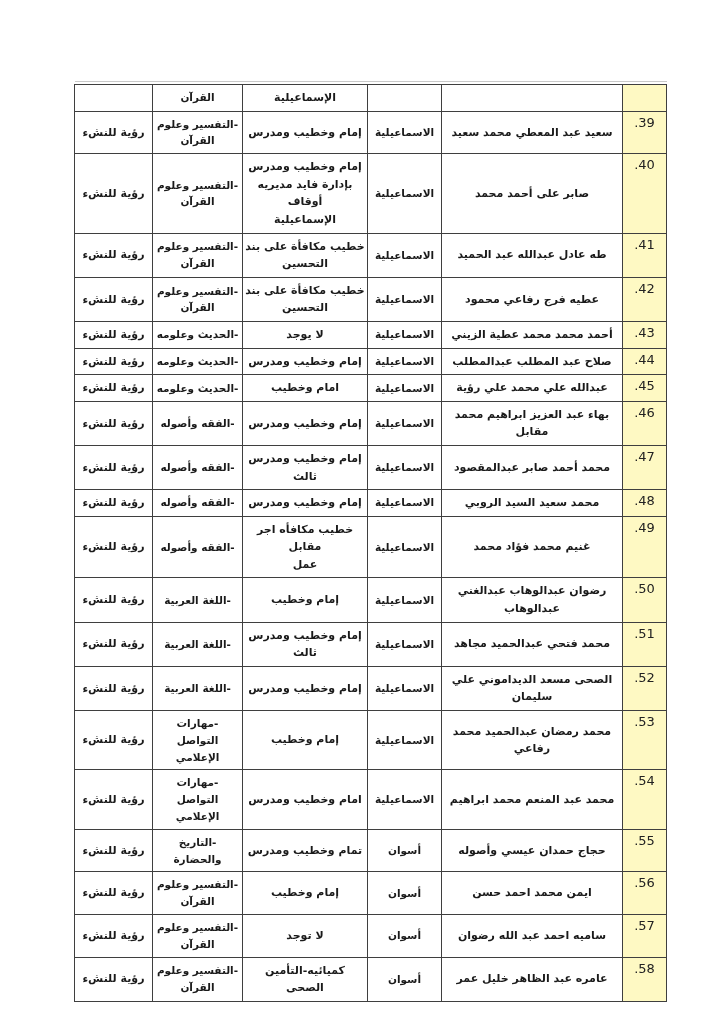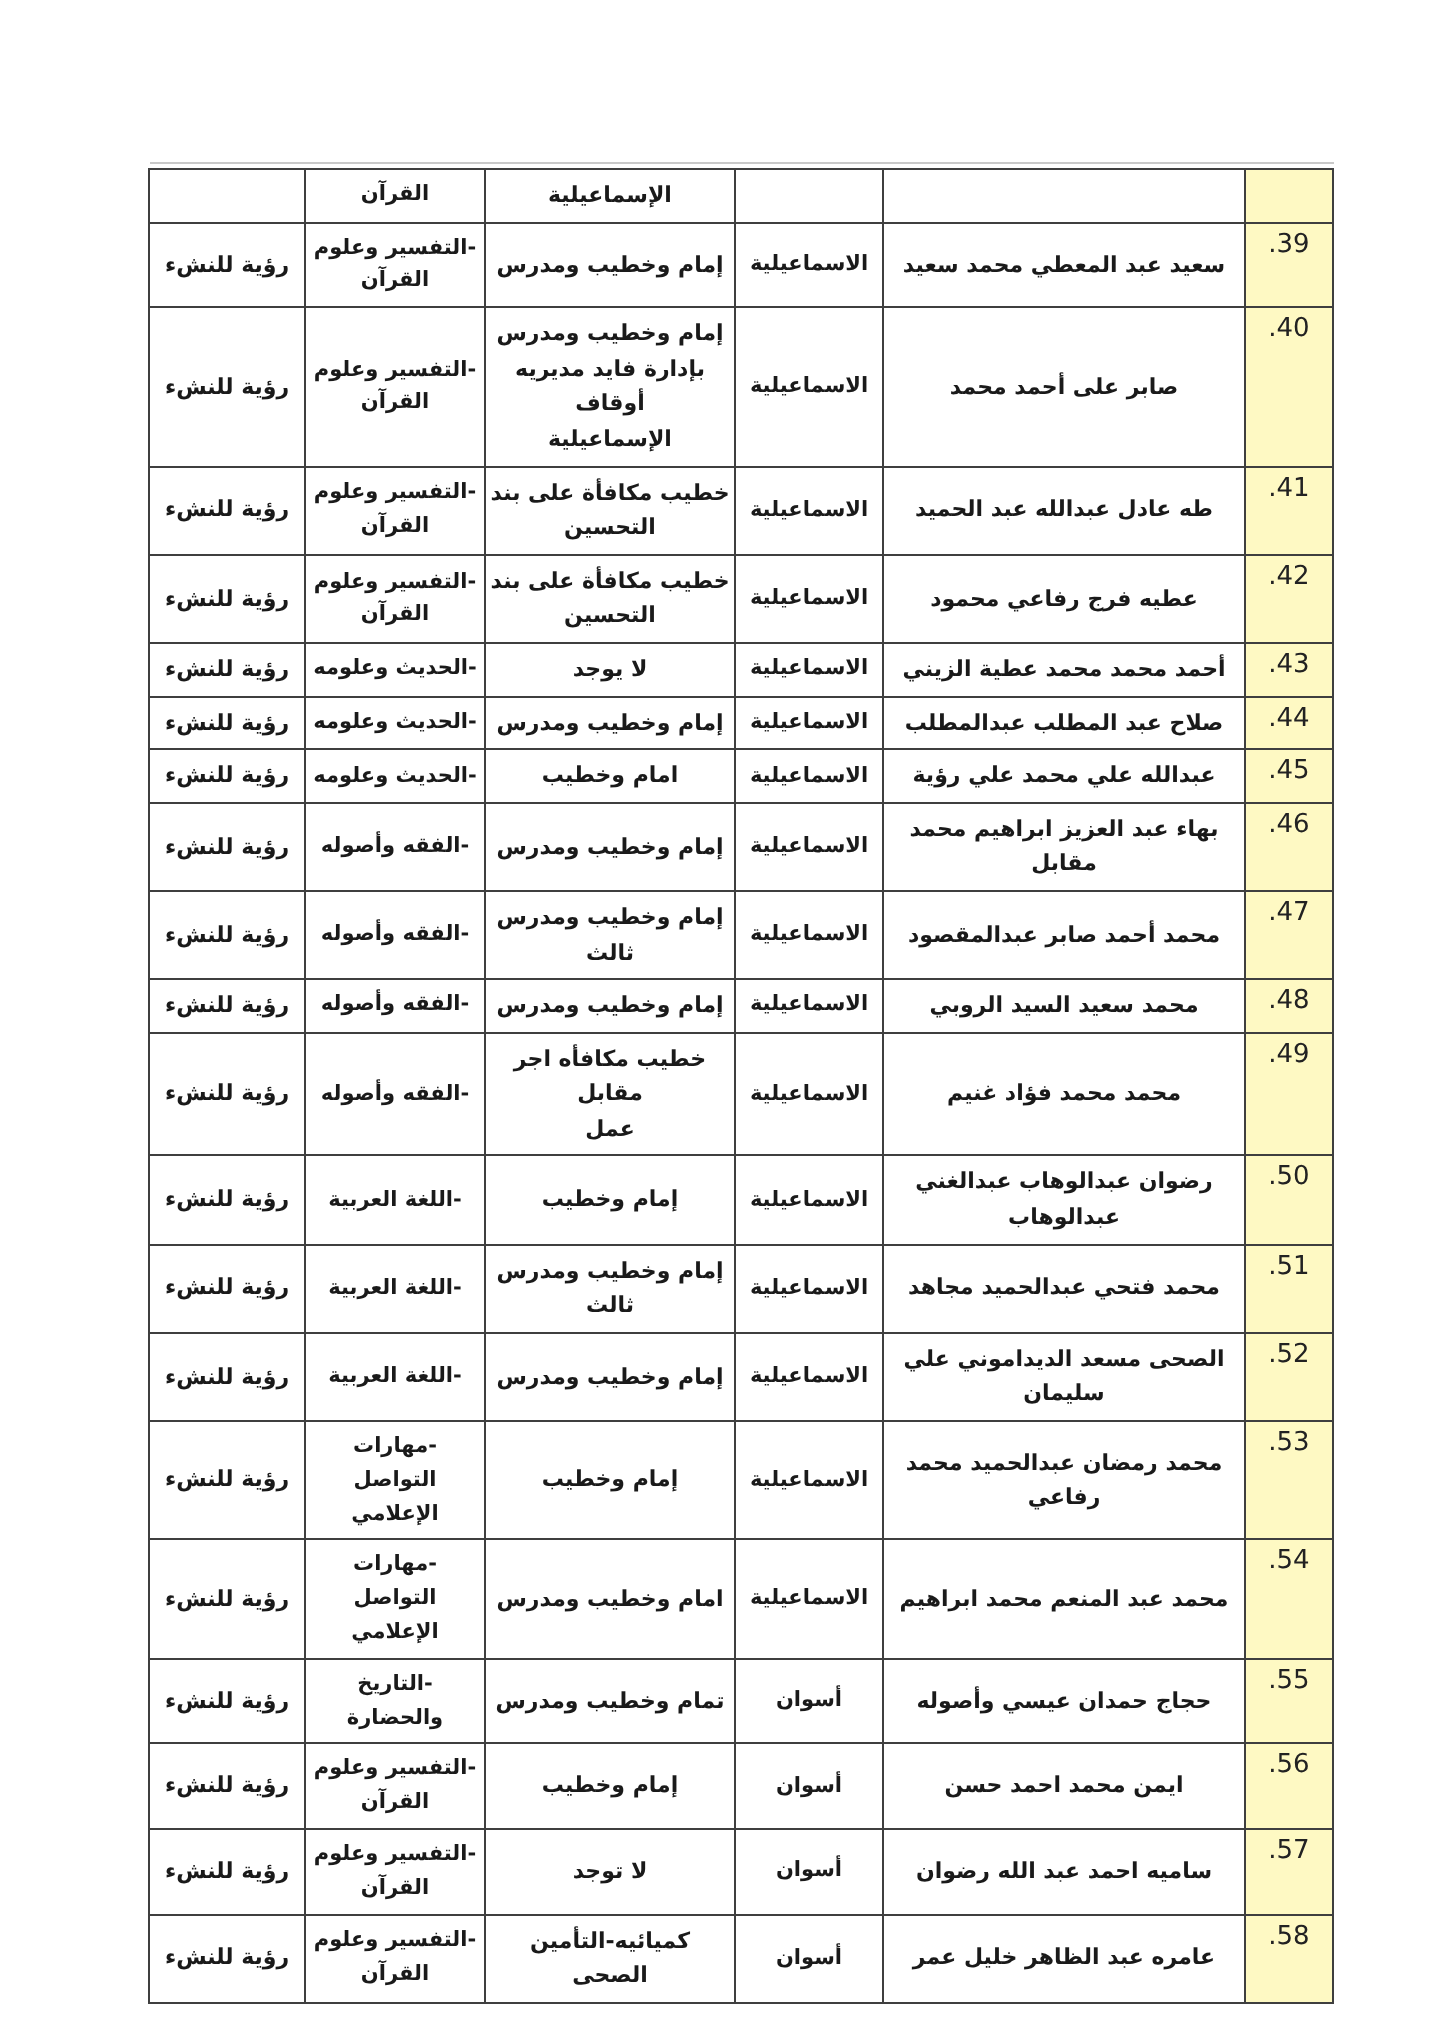--- a/index.html
+++ b/index.html
@@ -180,21 +180,21 @@
           <tr>
             <td class="num">.48</td>
             <td class="name">محمد سعيد السيد الروبي</td>
             <td class="gov">الاسماعيلية</td>
             <td class="job">إمام وخطيب ومدرس</td>
             <td class="subject">-الفقه وأصوله</td>
             <td class="outcome">رؤية للنشء</td>
           </tr>
           <tr>
             <td class="num">.49</td>
-            <td class="name">محمد محمد فؤاد غنيم</td>
+            <td class="name">غنيم محمد فؤاد محمد</td>
             <td class="gov">الاسماعيلية</td>
             <td class="job">خطيب مكافأه اجر مقابل
 عمل</td>
             <td class="subject">-الفقه وأصوله</td>
             <td class="outcome">رؤية للنشء</td>
           </tr>
           <tr>
             <td class="num">.50</td>
             <td class="name">رضوان عبدالوهاب عبدالغني
 عبدالوهاب</td>

